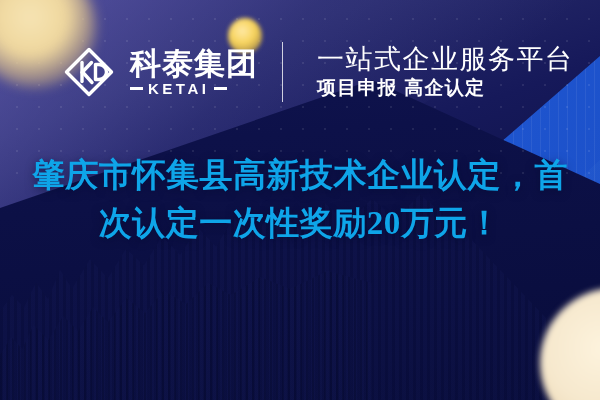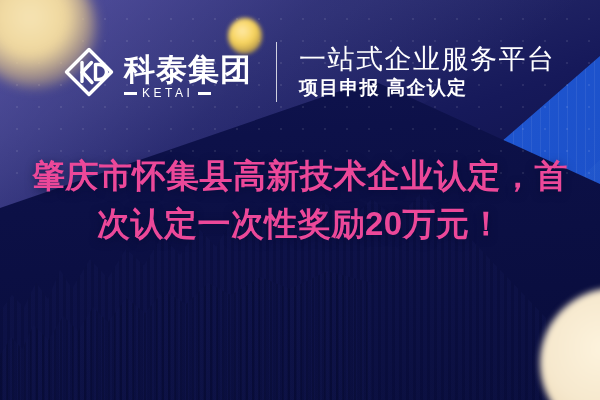--- a/index.html
+++ b/index.html
@@ -137,22 +137,22 @@
     position: absolute;
     left: 62px;
     top: 42px;
     display: flex;
     align-items: center;
     gap: 0;
   }
 
   .logo-block {
     display: flex;
-    align-items: flex-end;
-    gap: 8px;
+    align-items: center;
+    gap: 14px;
   }
 
   .logo-mark {
     width: 54px;
     height: 54px;
     flex: 0 0 auto;
   }
 
   .logo-words {
     display: flex;
@@ -175,38 +175,39 @@
     gap: 5px;
     color: #ffffff;
   }
   .logo-en .dash {
     display: block;
     height: 3px;
     width: 13px;
     background: #ffffff;
   }
   .logo-en .en-text {
-    font-size: 12px;
-    font-weight: normal;
+    font-size: 15px;
+    font-weight: bold;
     letter-spacing: 3.5px;
     line-height: 1;
     white-space: nowrap;
   }
 
   .divider {
     width: 1px;
     height: 60px;
     background: rgba(255,255,255,0.78);
     margin: 0 22px 0 24px;
   }
 
   .tagline {
     display: flex;
     flex-direction: column;
     gap: 4px;
+    margin-left: 12px;
   }
   .tagline-main {
     font-size: 27px;
     color: #ffffff;
     letter-spacing: 1.5px;
     line-height: 1.06;
     white-space: nowrap;
     font-family: "DejaVu Sans", "Liberation Sans", sans-serif;
   }
   .tagline-sub {
@@ -220,26 +221,26 @@
   }
 
   
   .headline {
     position: absolute;
     left: 0;
     right: 0;
     top: 152px;
     padding: 0 26px;
     text-align: center;
-    color: #ec4899;
+    color: #0ea5e9;
     font-size: 33px;
     font-weight: bold;
     line-height: 1.45;
     letter-spacing: 0.5px;
-    font-family: Liberation Sans, sans-serif;
+    font-family: Liberation Serif, serif;
     text-shadow: 0 2px 8px rgba(5,10,45,0.55);
   }
 </style>
 </head>
 <body>
 
 <div id="banner">
 
   <div class="layer bg-base"></div>
   <div class="layer bg-sweep"></div>

